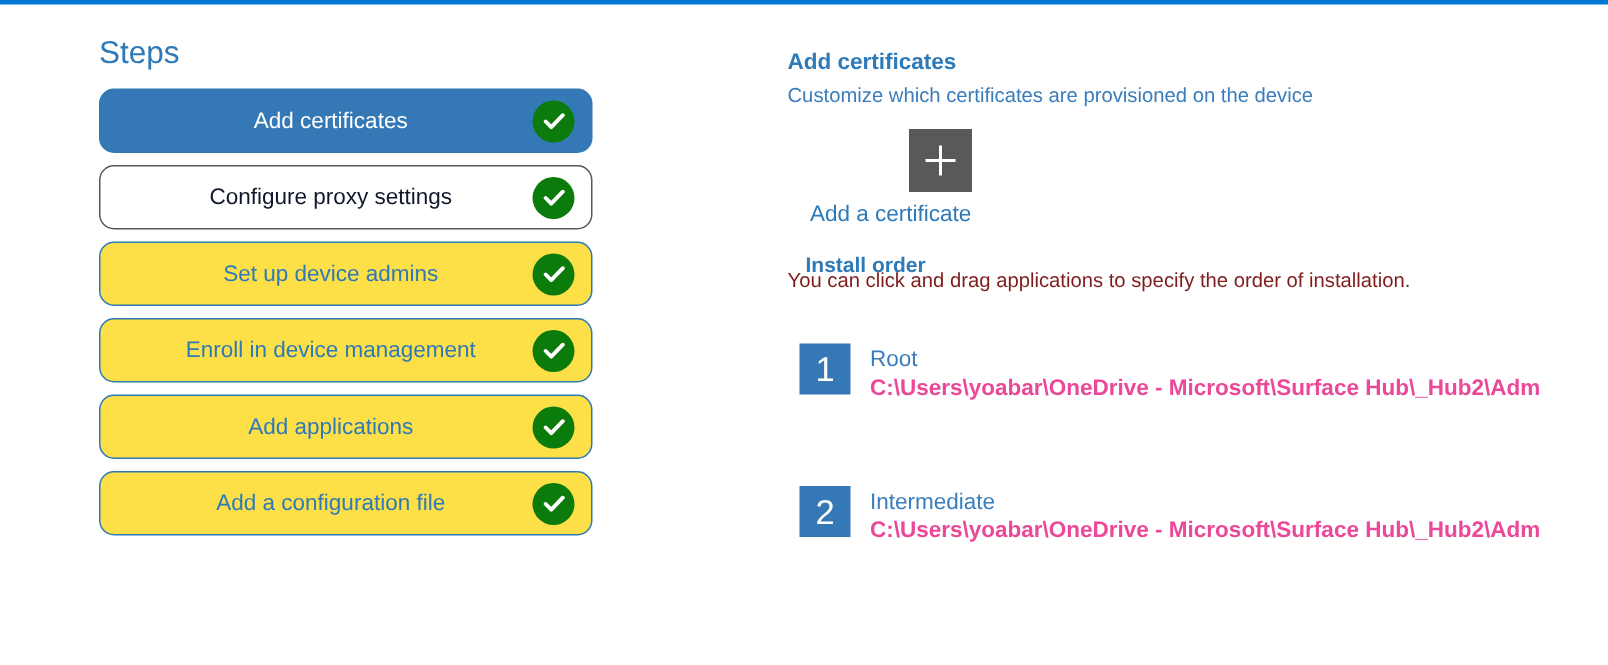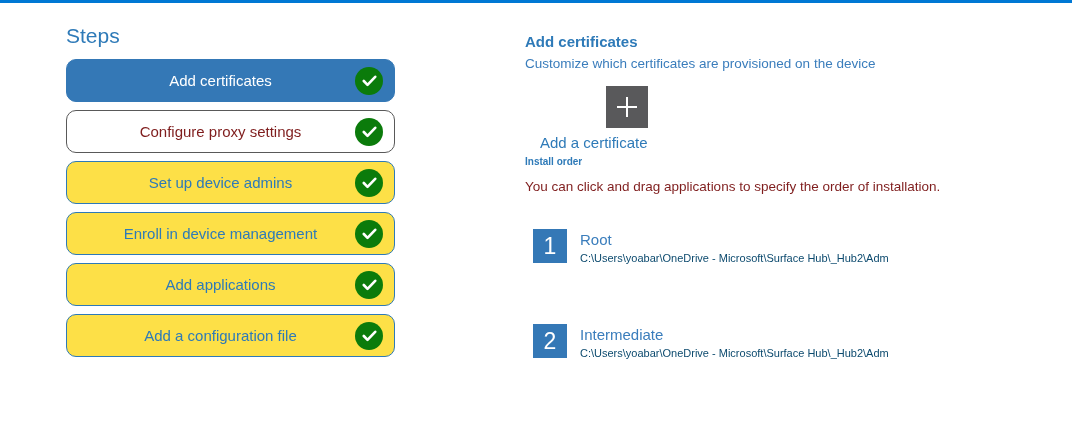--- a/index.html
+++ b/index.html
@@ -34,21 +34,21 @@
     margin-bottom:8px;
     border-radius:10px;
     display:flex; align-items:center; justify-content:center;
     font-family:"Liberation Sans", sans-serif;
     font-size:15px;
     box-sizing:border-box;
     cursor:pointer;
     padding:0 44px 0 24px;
   }
   .step--selected { background:#3478B6; border:1px solid #3478B6; color:#ffffff; }
-  .step--visited  { background:#ffffff; border:1px solid #595959; color:#7f1d1d; }
+  .step--visited  { background:#ffffff; border:1px solid #595959; color:#0f172a; }
   .step--default  { background:#fde047; border:1px solid #2E7AB8; color:#2E7AB8; }
   .step-label { white-space:nowrap; }
   .check {
     position:absolute; right:11px; top:50%;
     transform:translateY(-50%);
     width:28px; height:28px; border-radius:50%;
     background:#0B7B0B;
     display:flex; align-items:center; justify-content:center;
   }
   .check svg { width:15px; height:12px; display:block; }
@@ -76,22 +76,22 @@
     display:flex; align-items:center; justify-content:center;
     cursor:pointer;
   }
   .plus-btn svg { display:block; }
   .add-label {
     margin-left:15px; margin-top:6px;
     font-size:15px; color:#2E7AB8;
     cursor:pointer;
   }
   .install-title {
-    position:absolute; left:0; top:156px; margin:0;
-    font-size:10px; font-weight:bold; color:#2E7AB8;
+    position:absolute; left:0; top:156px; margin:12px;
+    font-size:14px; font-weight:bold; color:#2E7AB8;
   }
   .install-desc {
     position:absolute; left:0; top:179px; margin:0;
     font-size:13.5px; color:#7f1d1d;
   }
   .install-list {
     position:absolute; left:8px; top:229px;
   }
   .install-item {
     display:flex; align-items:flex-start;
@@ -99,21 +99,21 @@
     cursor:grab;
   }
   .order-num {
     width:34px; height:34px; flex:none;
     background:#3478B6; color:#ffffff;
     font-size:23px;
     display:flex; align-items:center; justify-content:center;
   }
   .item-texts { margin-left:13px; padding-top:1px; }
   .item-name { font-size:15px; line-height:19px; color:#3A7DBC; }
-  .item-path { font-size:11px; line-height:19px; color:#0c4a6e; white-space:nowrap; }
+  .item-path { font-size:15px; line-height:19px; color:#ec4899; white-space:nowrap;font-weight:bold; }
 </style>
 </head>
 <body>
 
 <div class="topline"></div>
 
 <aside class="sidebar">
   <h2 class="sidebar-title">Steps</h2>
   <div id="steps-list">
       <button class="step step--selected">

